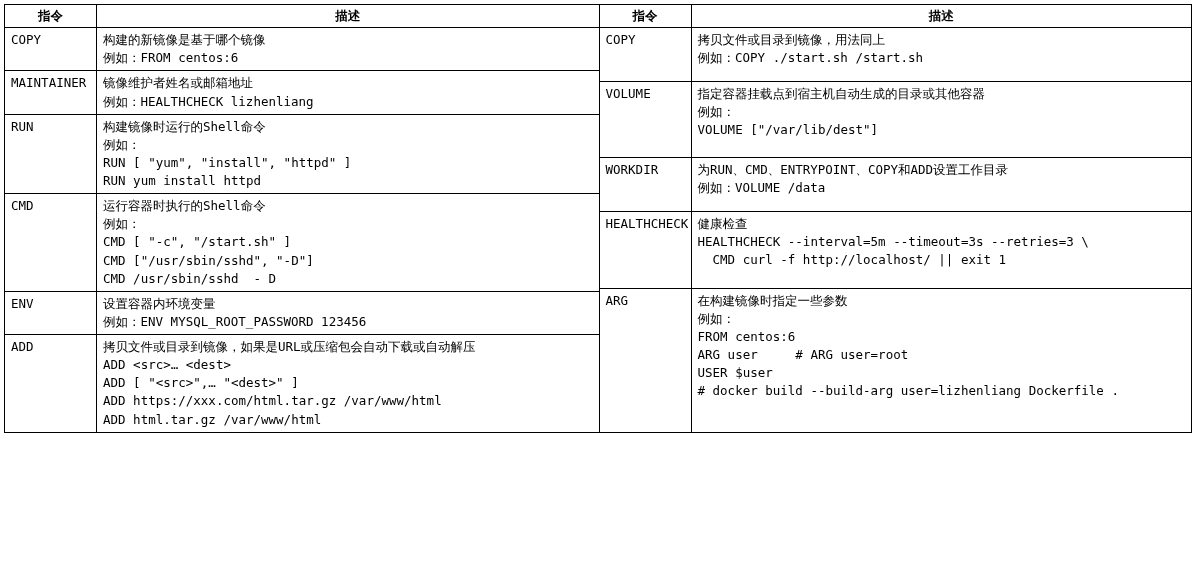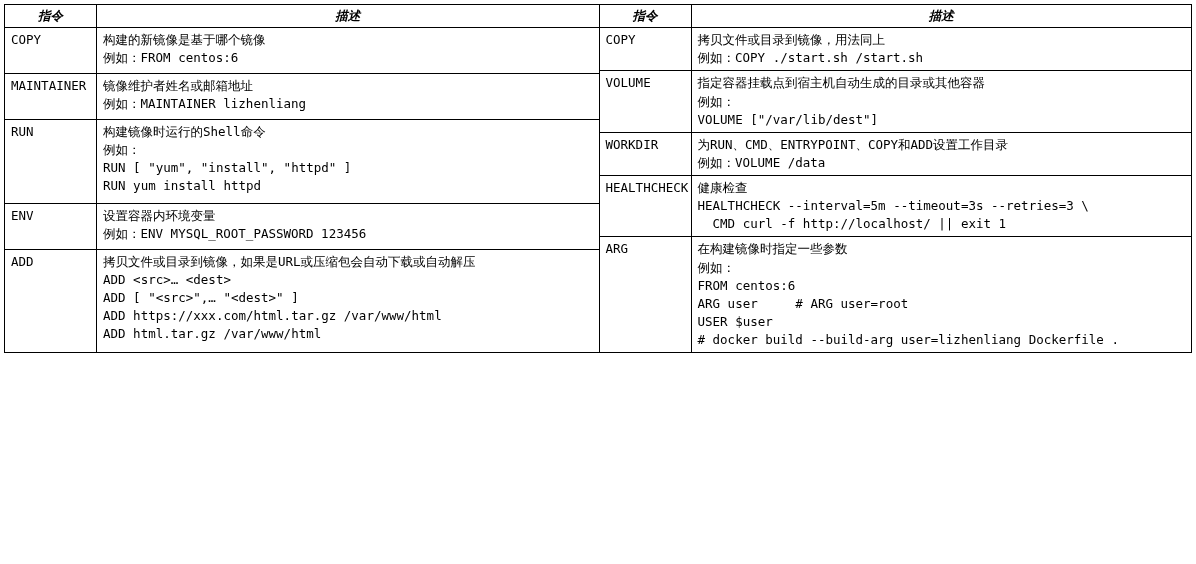--- a/index.html
+++ b/index.html
@@ -26,21 +26,20 @@
     border: 1px solid #000;
     padding: 3px 6px 3px 6px;
     vertical-align: top;
     text-align: left;
     line-height: 1.45;
   }
   th {
     font-weight: bold;
     text-align: center;
     padding: 2px 16px;
-    font-style: italic;
   }
   .cmd-col { width: 92px; }
   .desc-col { width: auto; }
   .mono {
     font-family: "SimSun", "宋体", "Consolas", "MS Gothic", monospace;
     white-space: pre-wrap;
   }
 </style>
 </head>
 <body>
@@ -60,28 +59,36 @@
     </thead>
     <tbody>
         <tr>
           <td class="mono">COPY</td>
           <td class="mono">构建的新镜像是基于哪个镜像
 例如：FROM centos:6</td>
         </tr>
         <tr>
           <td class="mono">MAINTAINER</td>
           <td class="mono">镜像维护者姓名或邮箱地址
-例如：MAINTAINER lizhenliang</td>
+例如：HEALTHCHECK lizhenliang</td>
         </tr>
         <tr>
           <td class="mono">RUN</td>
           <td class="mono">构建镜像时运行的Shell命令
 例如：
 RUN [ "yum", "install", "httpd" ]
 RUN yum install httpd</td>
+        </tr>
+        <tr>
+          <td class="mono">CMD</td>
+          <td class="mono">运行容器时执行的Shell命令
+例如：
+CMD [ "-c", "/start.sh" ]
+CMD ["/usr/sbin/sshd", "-D"]
+CMD /usr/sbin/sshd  - D</td>
         </tr>
         <tr>
           <td class="mono">ENV</td>
           <td class="mono">设置容器内环境变量
 例如：ENV MYSQL_ROOT_PASSWORD 123456</td>
         </tr>
         <tr>
           <td class="mono">ADD</td>
           <td class="mono">拷贝文件或目录到镜像，如果是URL或压缩包会自动下载或自动解压
 ADD &lt;src&gt;… &lt;dest&gt;

